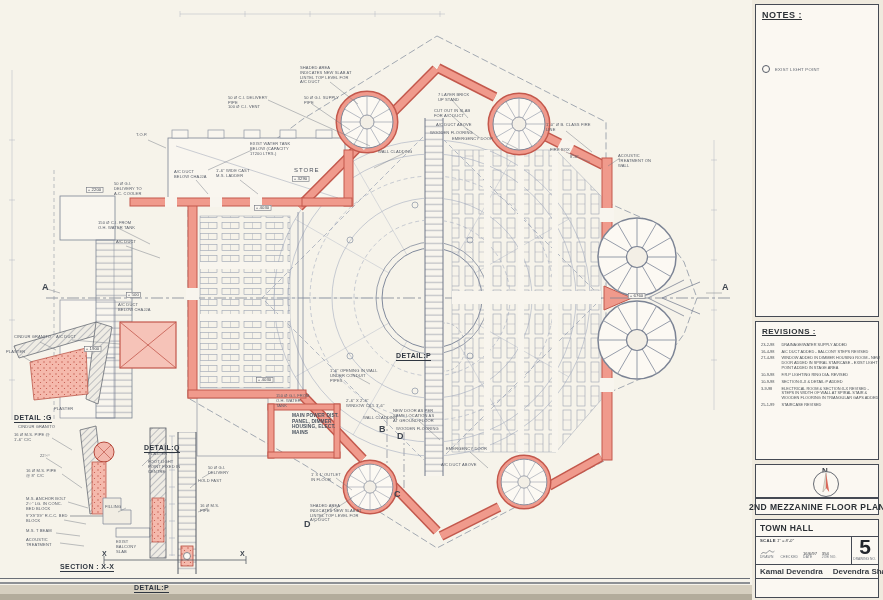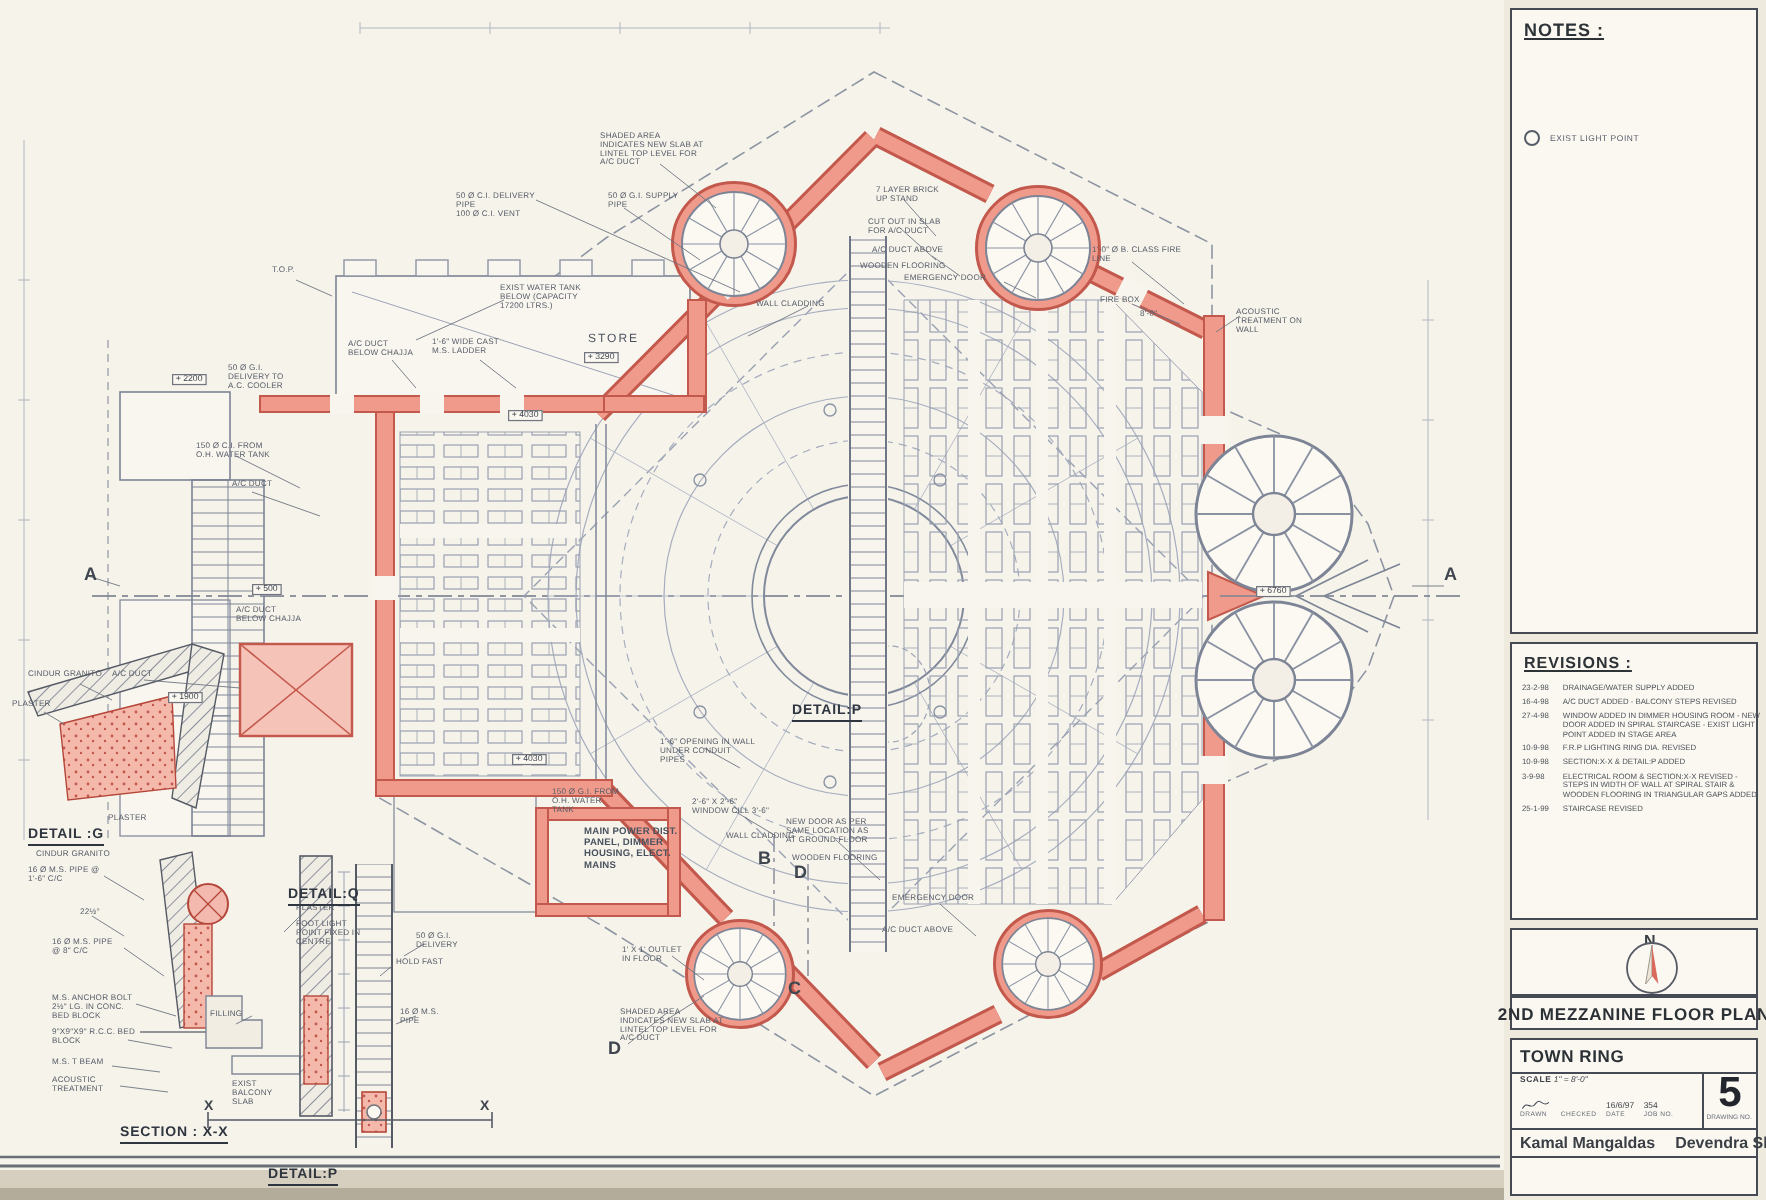--- a/index.html
+++ b/index.html
@@ -503,21 +503,21 @@
       </svg>
     </div>
   </div>
 
   <div class="nbox title-strip" style="top:498px;height:17px">
     <span>2ND MEZZANINE FLOOR PLAN</span>
   </div>
 
   <div class="nbox" style="top:519px;height:79px">
     <div class="pb-names">
-      <div>TOWN RING</div>
+      <div>TOWN HALL</div>
     </div>
     <div class="pb-mid">
       <div class="pb-midleft">
         <div class="tb-scale">
           <b>SCALE</b>
           <span style="font-style:italic">1" = 8'-0"</span>
         </div>
         <div class="tb-row">
           <div class="tb-cell">
             <svg width="26" height="9">
@@ -538,21 +538,21 @@
             <span class="tb-lab">JOB NO.</span>
           </div>
         </div>
       </div>
       <div class="pb-dwg">
         <span class="dwg-big">5</span>
         <span class="dwg-lab">DRAWING NO.</span>
       </div>
     </div>
     <div class="pb-arch">
-      <span>Kamal Mangaldas</span>
+      <span>Kamal Devendra</span>
       <span>Devendra Shah</span>
     </div>
     <div class="pb-addr">
       
     </div>
   </div>
 </div>
 
 </div>
 

